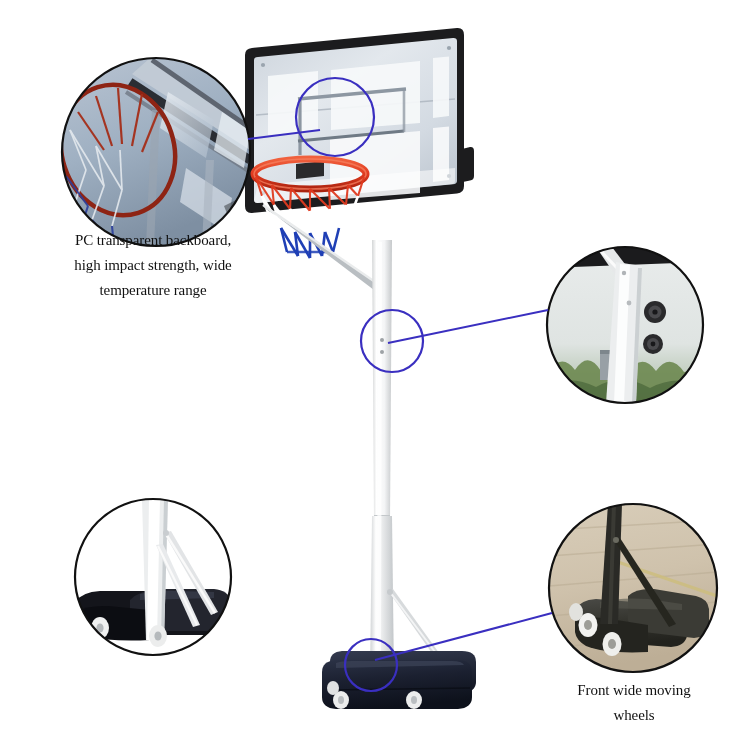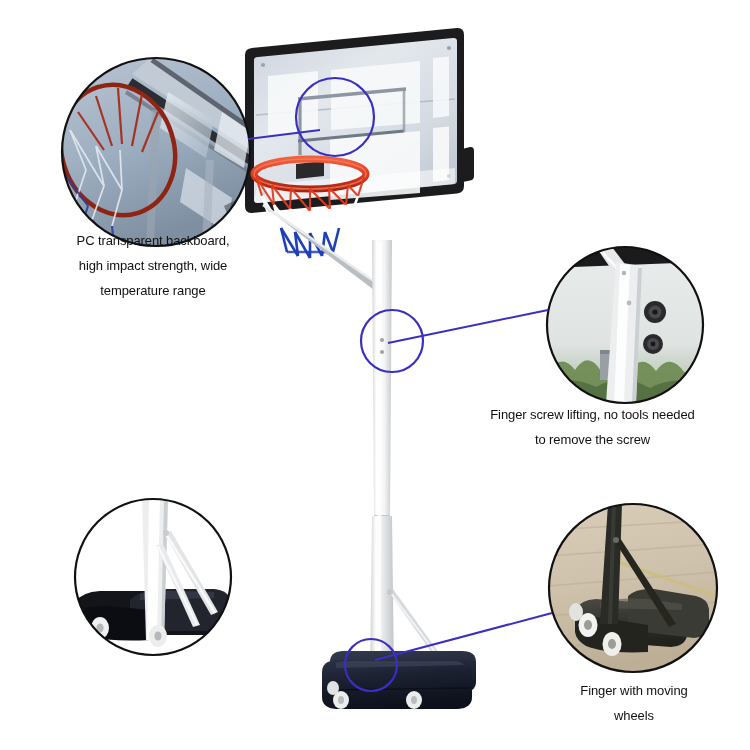--- a/index.html
+++ b/index.html
@@ -11,23 +11,23 @@
     overflow:hidden;
     position:relative;
   }
   #stage{position:absolute;left:0;top:0;width:750px;height:750px;}
   #svg-layer{position:absolute;left:0;top:0;width:750px;height:750px;}
 
   .caption{
     position:absolute;
     text-align:center;
     color:#111111;
-    font-size:13px;
+    font-size:15px;
     line-height:25px;
-    font-family:Liberation Sans, sans-serif;
+    font-family:Liberation Serif, serif;
     white-space:pre-line;
     letter-spacing:-0.1px;
   }
   #cap-backboard{left:18px;  top:228px; width:270px;}
   #cap-screw{    left:440px; top:402px; width:305px;}
   #cap-base{     left:20px;  top:662px; width:265px;}
   #cap-wheels{   left:520px; top:678px; width:228px;}
 </style>
 </head>
 <body>
@@ -402,20 +402,18 @@
       <circle cx="371" cy="665" r="26" fill="none" stroke="#3a2fc0" stroke-width="2.2"></circle>
 
       <line x1="150" y1="652" x2="156" y2="656" stroke="#3a2fc0" stroke-width="0" opacity="0"></line>
     </g>
   </svg>
 
   <div class="caption" id="cap-backboard">PC transparent backboard,
 high impact strength, wide
 temperature range</div>
 
-  <div class="caption" id="cap-screw">Finger screw lifting, no tools needed
-to remove the screw</div>
-
-
-  <div class="caption" id="cap-wheels">Finger with moving
+
+
+  <div class="caption" id="cap-wheels">Front wide moving
 wheels</div>
 
 </div>
 
 </body></html>

